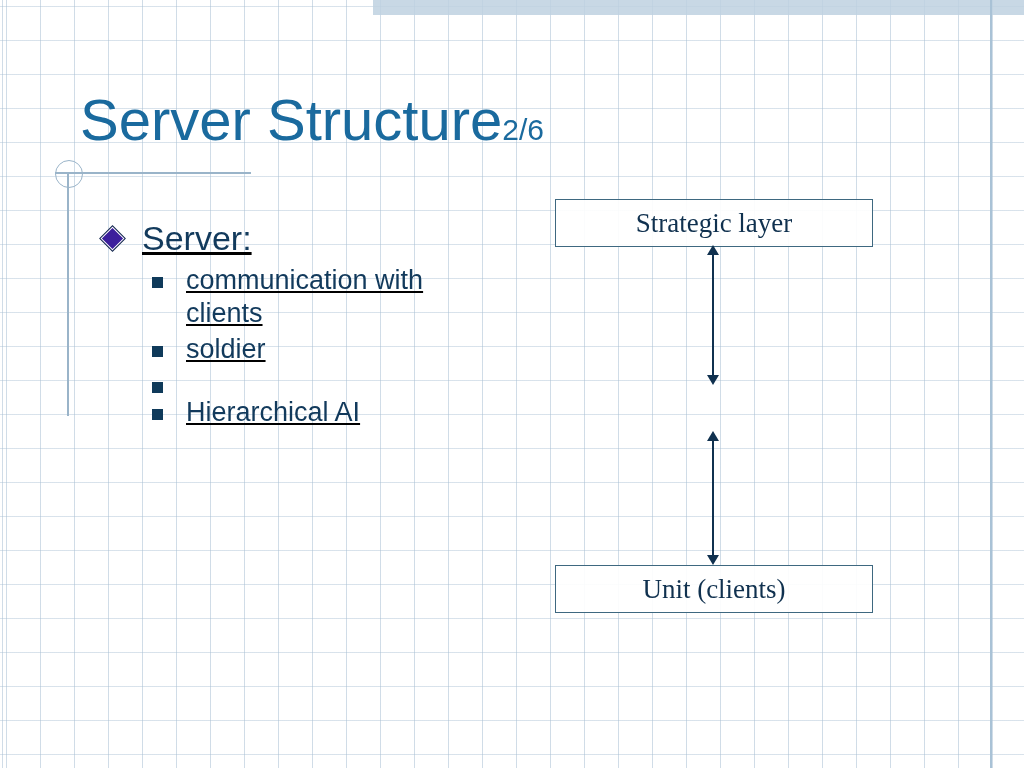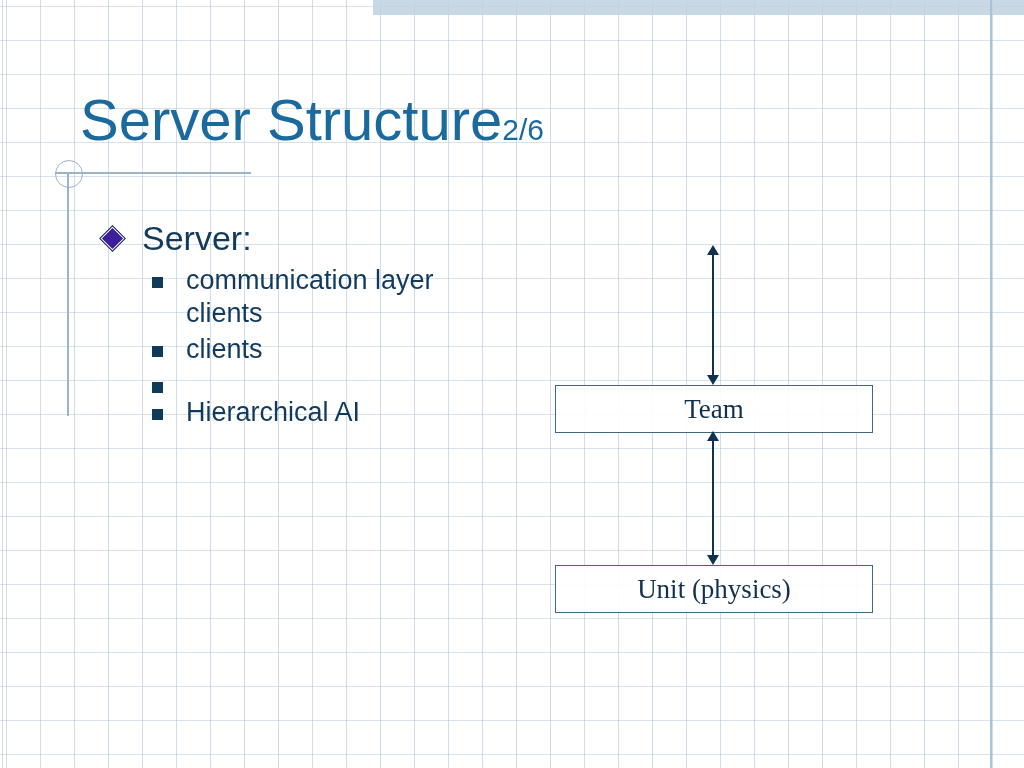--- a/index.html
+++ b/index.html
@@ -99,20 +99,21 @@
     font-size: 30px;
     vertical-align: baseline;
   }
 
   
   .body-block {
     position: absolute;
     left: 104px;
     top: 218px;
     width: 430px;
+    text-decoration: underline;
   }
 
   .lvl1 {
     position: relative;
     display: flex;
     align-items: flex-start;
     margin-bottom: 6px;
   }
   .lvl1 .marker {
     width: 38px;
@@ -236,51 +237,51 @@
       <div class="marker">
         <div class="diamond"></div>
       </div>
       <div class="text">Server:</div>
     </div>
 
     <div class="lvl2">
       <div class="marker">
         <div class="square"></div>
       </div>
-      <div class="text">communication layer clients</div>
-    </div>
-
-    <div class="lvl2">
-      <div class="marker">
-        <div class="square"></div>
-      </div>
-      <div class="text">clients</div>
+      <div class="text">communication with clients</div>
+    </div>
+
+    <div class="lvl2">
+      <div class="marker">
+        <div class="square"></div>
+      </div>
+      <div class="text">soldier</div>
     </div>
 
     <div class="lvl2">
       <div class="marker">
         <div class="square"></div>
       </div>
     </div>
 
     <div class="lvl2">
       <div class="marker">
         <div class="square"></div>
       </div>
       <div class="text">Hierarchical AI</div>
     </div>
 
   </div>
 
   <div class="diagram">
 
+    <div class="dbox" id="box-strategic">Strategic layer</div>
 
     <div class="arrow" id="arrow-top"></div>
 
-    <div class="dbox" id="box-team">Team</div>
 
     <div class="arrow" id="arrow-bottom"></div>
 
-    <div class="dbox" id="box-unit">Unit (physics)</div>
+    <div class="dbox" id="box-unit">Unit (clients)</div>
 
   </div>
 
 </div>
 
 </body></html>

